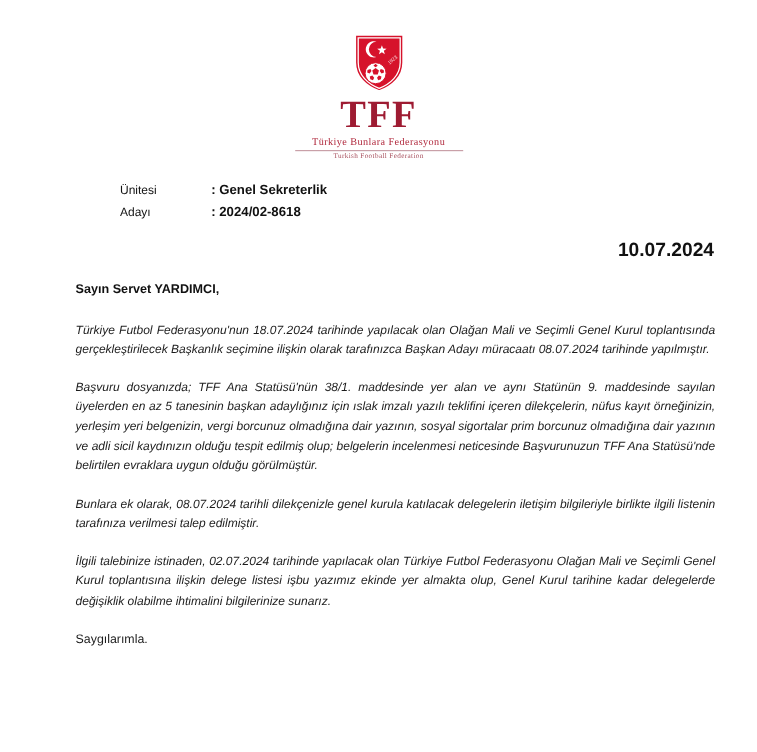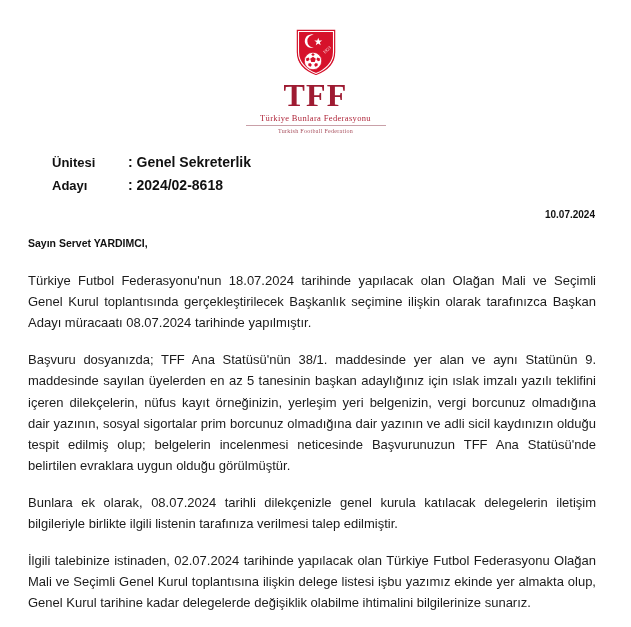--- a/index.html
+++ b/index.html
@@ -82,62 +82,64 @@
   }
 
   .meta-row {
     display: flex;
     align-items: baseline;
     line-height: 1.62;
   }
 
   .meta-label {
     width: 76px;
-    font-size: 13px;
-    font-weight: bold;
-    color: #111111;
+    font-size: 10px;
+    font-weight: normal;
+    color: #111111;
+    margin-left: 48px;
   }
 
   .meta-value {
-    font-size: 14px;
+    font-size: 11px;
     font-weight: bold;
     color: #111111;
     white-space: pre;
   }
 
   
   .doc-date {
     margin-top: 13px;
     padding-right: 36px;
     text-align: right;
-    font-size: 10px;
+    font-size: 16px;
     font-weight: bold;
     color: #111111;
   }
 
   
   .body-block {
     margin-top: 17px;
-    padding-left: 28px;
+    padding-left: 63px;
     padding-right: 35px;
   }
 
   .salutation {
     font-size: 10.5px;
     font-weight: bold;
     color: #111111;
     margin-bottom: 21px;
   }
 
   .para {
-    font-size: 13px;
+    font-size: 10px;
     line-height: 1.62;
     text-align: justify;
     color: #1c1c1c;
     margin: 0 0 16px 0;
+    font-style: italic;
   }
 
   .para:last-child {
     margin-bottom: 0;
   }
 
   .closing {
     font-size: 10.3px;
     line-height: 1.62;
     color: #1c1c1c;
@@ -191,15 +193,16 @@
 
   <div class="body-block">
 
     <div class="salutation">Sayın Servet YARDIMCI,</div>
 
     <p class="para">Türkiye Futbol Federasyonu'nun 18.07.2024 tarihinde yapılacak olan Olağan Mali ve Seçimli Genel Kurul toplantısında gerçekleştirilecek Başkanlık seçimine ilişkin olarak tarafınızca Başkan Adayı müracaatı 08.07.2024 tarihinde yapılmıştır.</p>
     <p class="para">Başvuru dosyanızda; TFF Ana Statüsü'nün 38/1. maddesinde yer alan ve aynı Statünün 9. maddesinde sayılan üyelerden en az 5 tanesinin başkan adaylığınız için ıslak imzalı yazılı teklifini içeren dilekçelerin, nüfus kayıt örneğinizin, yerleşim yeri belgenizin, vergi borcunuz olmadığına dair yazının, sosyal sigortalar prim borcunuz olmadığına dair yazının ve adli sicil kaydınızın olduğu tespit edilmiş olup; belgelerin incelenmesi neticesinde Başvurunuzun TFF Ana Statüsü'nde belirtilen evraklara uygun olduğu görülmüştür.</p>
     <p class="para">Bunlara ek olarak, 08.07.2024 tarihli dilekçenizle genel kurula katılacak delegelerin iletişim bilgileriyle birlikte ilgili listenin tarafınıza verilmesi talep edilmiştir.</p>
     <p class="para">İlgili talebinize istinaden, 02.07.2024 tarihinde yapılacak olan Türkiye Futbol Federasyonu Olağan Mali ve Seçimli Genel Kurul toplantısına ilişkin delege listesi işbu yazımız ekinde yer almakta olup, Genel Kurul tarihine kadar delegelerde değişiklik olabilme ihtimalini bilgilerinize sunarız.</p>
 
+    <div class="closing">Saygılarımla.</div>
   </div>
 
 </div>
 
 </body></html>

